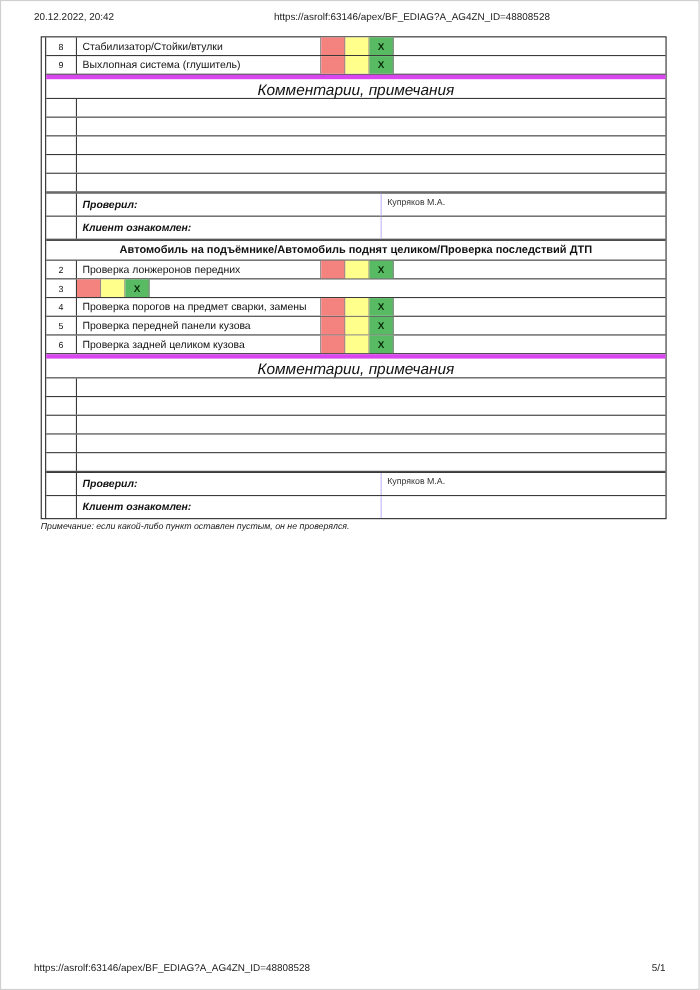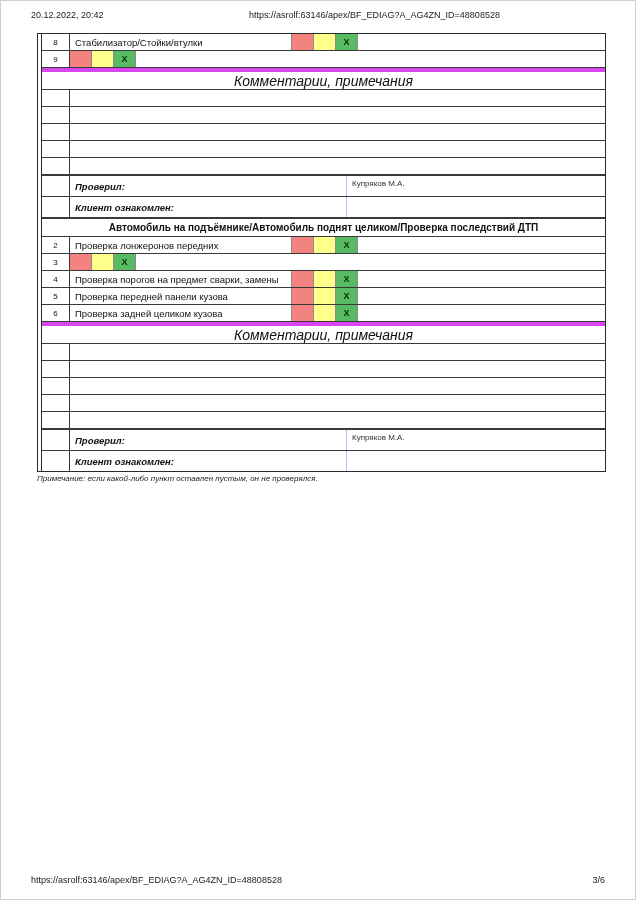--- a/index.html
+++ b/index.html
@@ -60,20 +60,21 @@
         <div class="row r-check">
           <div class="c-num">8</div>
           <div class="c-desc">Стабилизатор/Стойки/втулки</div>
           <div class="c-color c-red"></div>
           <div class="c-color c-yellow"></div>
           <div class="c-color c-green">X</div>
           <div class="c-rest"></div>
         </div>
         <div class="row r-check">
           <div class="c-num">9</div>
+          <div class="c-desc">Выхлопная система (глушитель)</div>
           <div class="c-color c-red"></div>
           <div class="c-color c-yellow"></div>
           <div class="c-color c-green">X</div>
           <div class="c-rest"></div>
         </div>
         <div class="row r-head">Комментарии, примечания</div>
         <div class="row r-empty">
           <div class="c-num"></div>
           <div class="c-rest"></div>
         </div>
@@ -173,13 +174,13 @@
           <div class="c-num"></div>
           <div class="c-signlabel">Клиент ознакомлен:</div>
           <div class="c-signvalue"></div>
         </div>
       </div>
   </div>
   <div class="footnote">Примечание: если какой-либо пункт оставлен пустым, он не проверялся.</div>
 </div>
 
 <div class="hdr-text" id="footer-url">https://asrolf:63146/apex/BF_EDIAG?A_AG4ZN_ID=48808528</div>
-<div class="hdr-text" id="page-number">3/6</div>
+<div class="hdr-text" id="page-number">5/1</div>
 
 </body></html>

